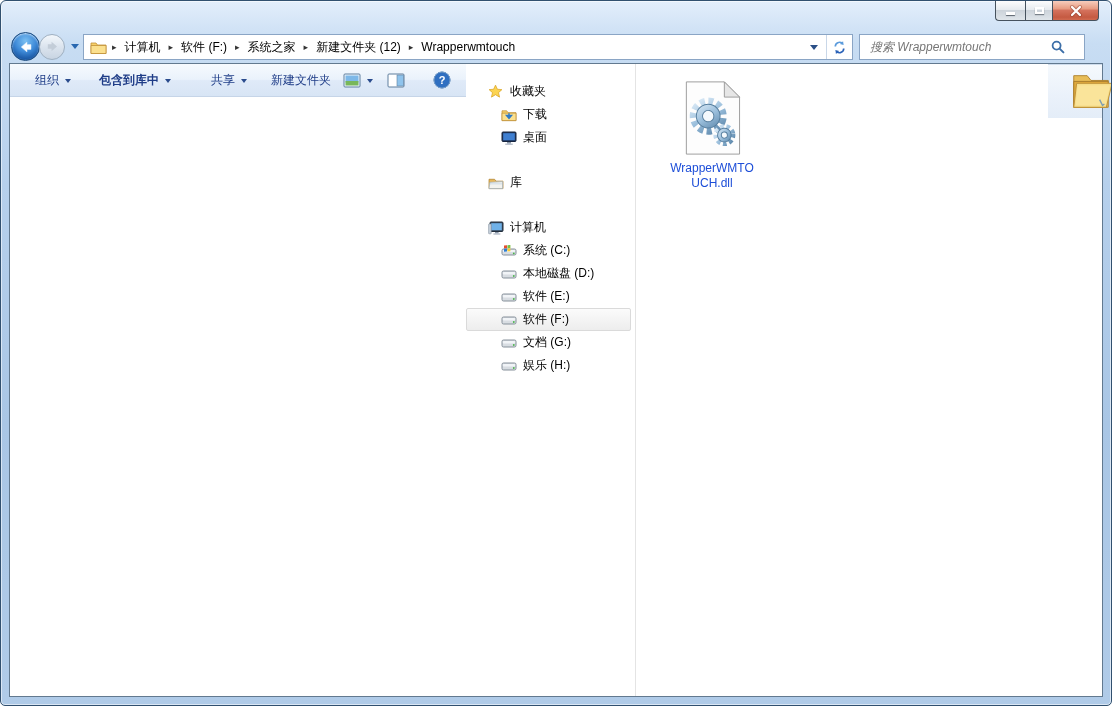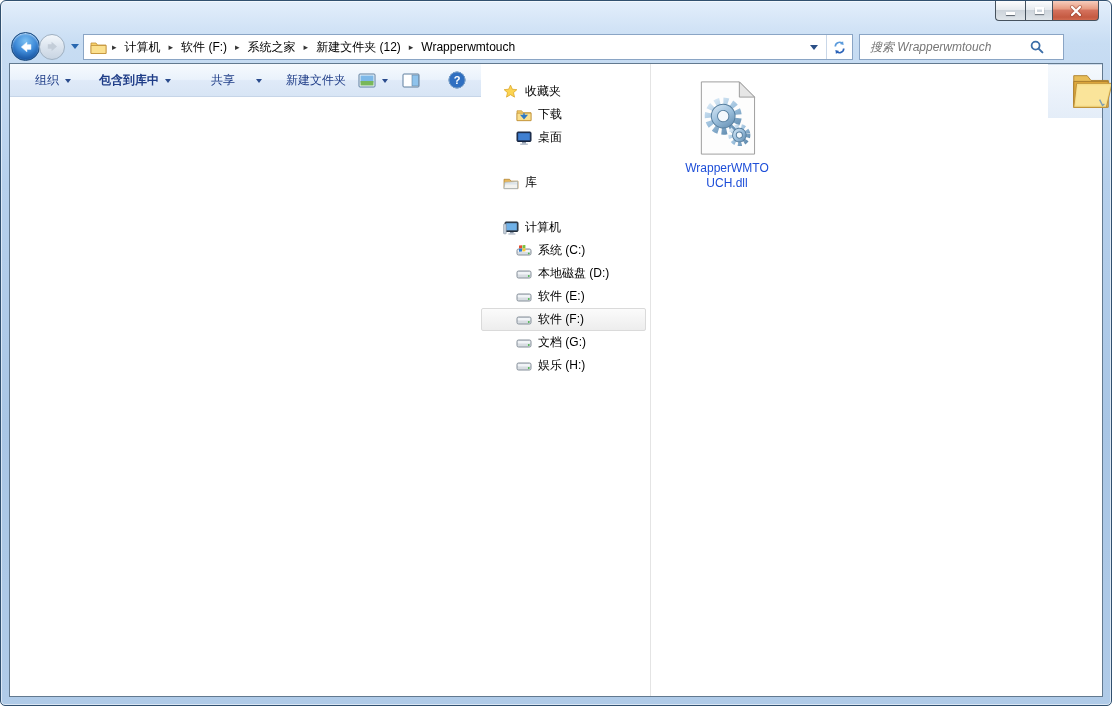--- a/index.html
+++ b/index.html
@@ -41,21 +41,21 @@
     border:1px solid #8aa5c5;display:flex;align-items:stretch;overflow:hidden;
   }
   .crumb-root{display:flex;align-items:center;padding:0 4px 0 6px;cursor:pointer;}
   .crumb{display:flex;align-items:center;padding:0 7px;cursor:pointer;white-space:nowrap;}
   .crumb-sep{display:flex;align-items:center;font-size:9px;color:#333;padding:0 1px;}
   .addr-spacer{flex:1;}
   .addr-drop{width:24px;display:flex;align-items:center;justify-content:center;cursor:pointer;}
   .addr-drop .tri{width:0;height:0;border-left:4px solid transparent;border-right:4px solid transparent;border-top:5px solid #2a4f87;}
   .refreshseg{width:26px;border-left:1px solid #c9d7e8;display:flex;align-items:center;justify-content:center;cursor:pointer;}
   .searchbox{
-    position:absolute;left:858px;top:3px;width:205px;height:26px;background:#fff;
+    position:absolute;left:858px;top:3px;width:226px;height:26px;background:#fff;
     border:1px solid #8aa5c5;display:flex;align-items:center;padding:0 19px 0 8px;
   }
   .searchbox input{flex:1;border:none;outline:none;font:12px "Liberation Sans","DejaVu Sans",sans-serif;background:transparent;}
   .searchbox input::placeholder{color:#767676;font-style:italic;}
   
   .client{
     position:absolute;left:8px;right:8px;top:62px;bottom:8px;
     background:#fff;border:1px solid #62798f;display:flex;flex-direction:row;
   }
   .toolbar{
@@ -166,21 +166,21 @@
 
     <div class="toolbar">
       <div class="tbtn" style="margin-right:14px;">
         <span>组织</span>
         <span class="tcaret"></span>
       </div>
       <div class="tbtn" style="margin-right:26px;font-weight:bold;">
         <span>包含到库中</span>
         <span class="tcaret"></span>
       </div>
-      <div class="tbtn" style="margin-right:10px;gap:15px;">
+      <div class="tbtn" style="margin-right:10px;">
         <span>共享</span>
         <span class="tcaret"></span>
       </div>
       <div class="tbtn">
         <span>新建文件夹</span>
       </div>
 
       <div class="tb-right">
         <div class="tb-iconbtn" style="margin-right:4px;">
           <svg width="18" height="15" viewBox="0 0 18 15">

